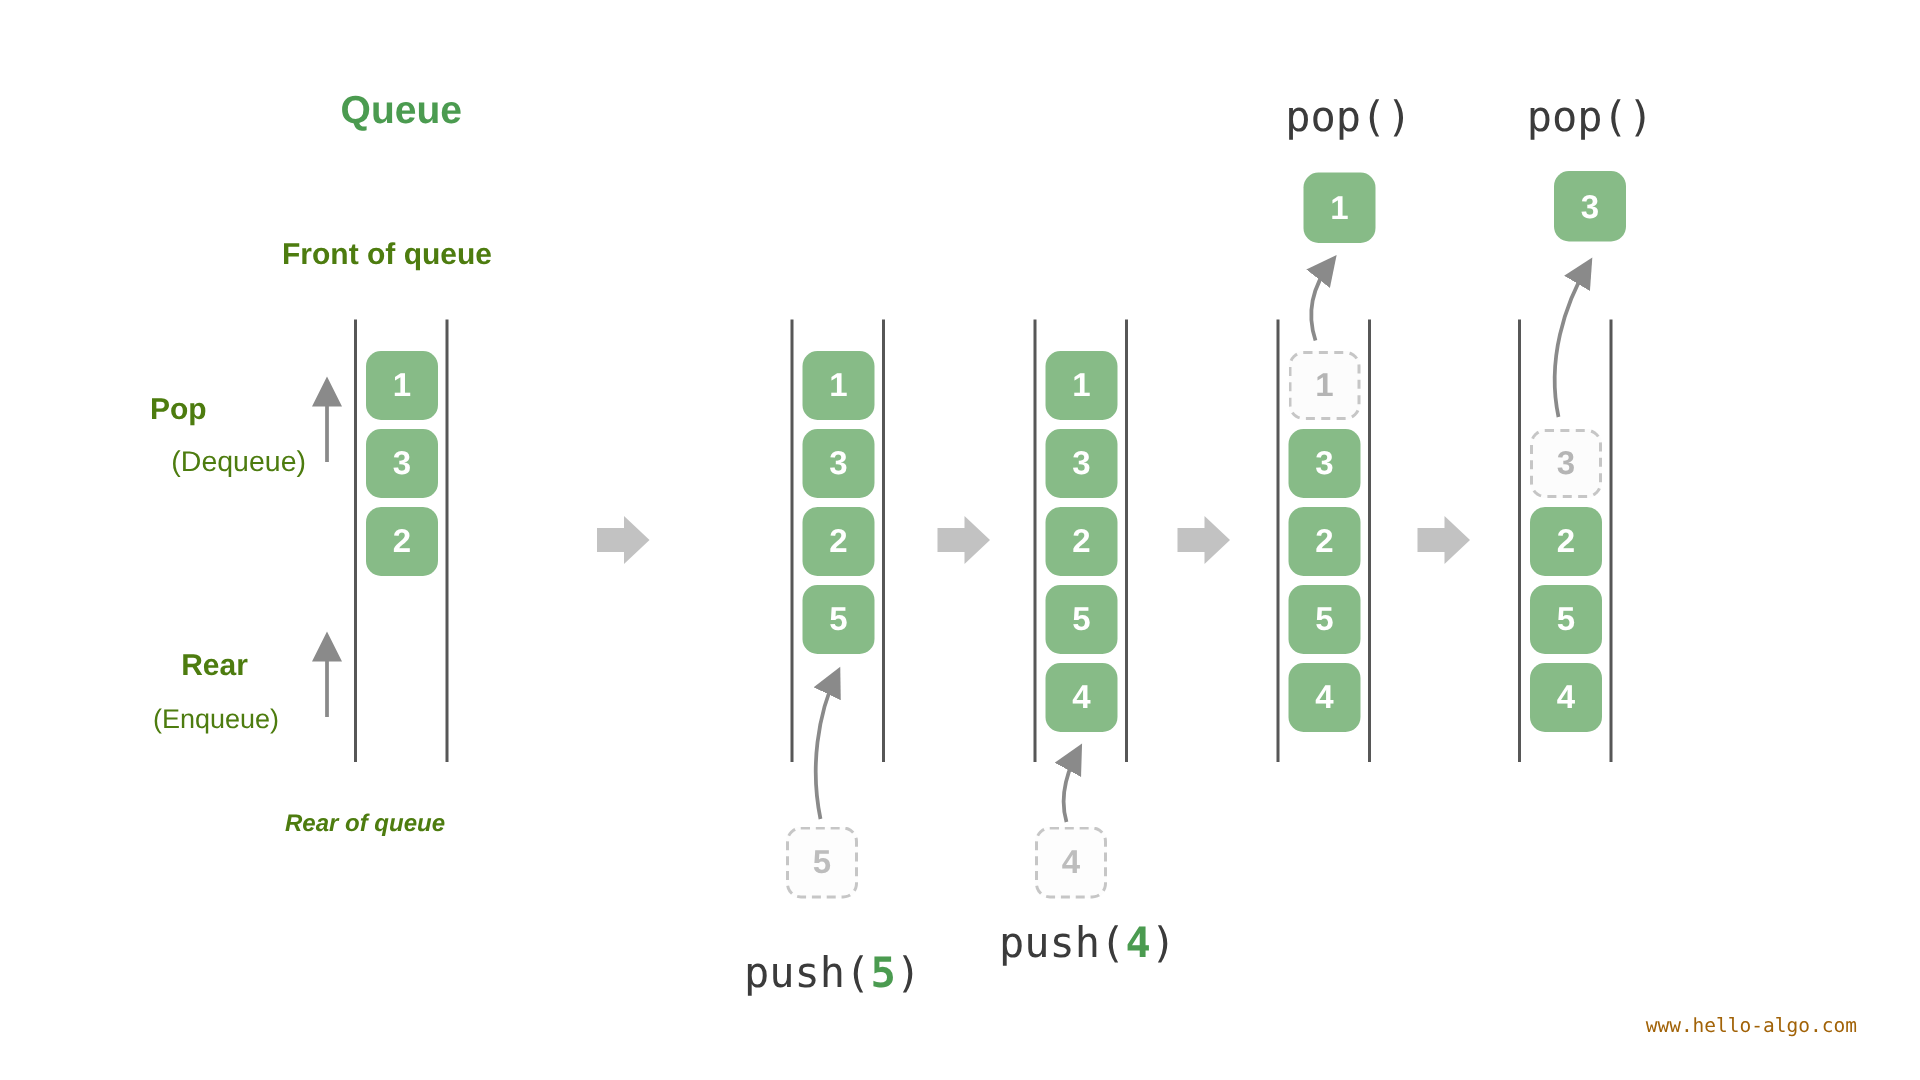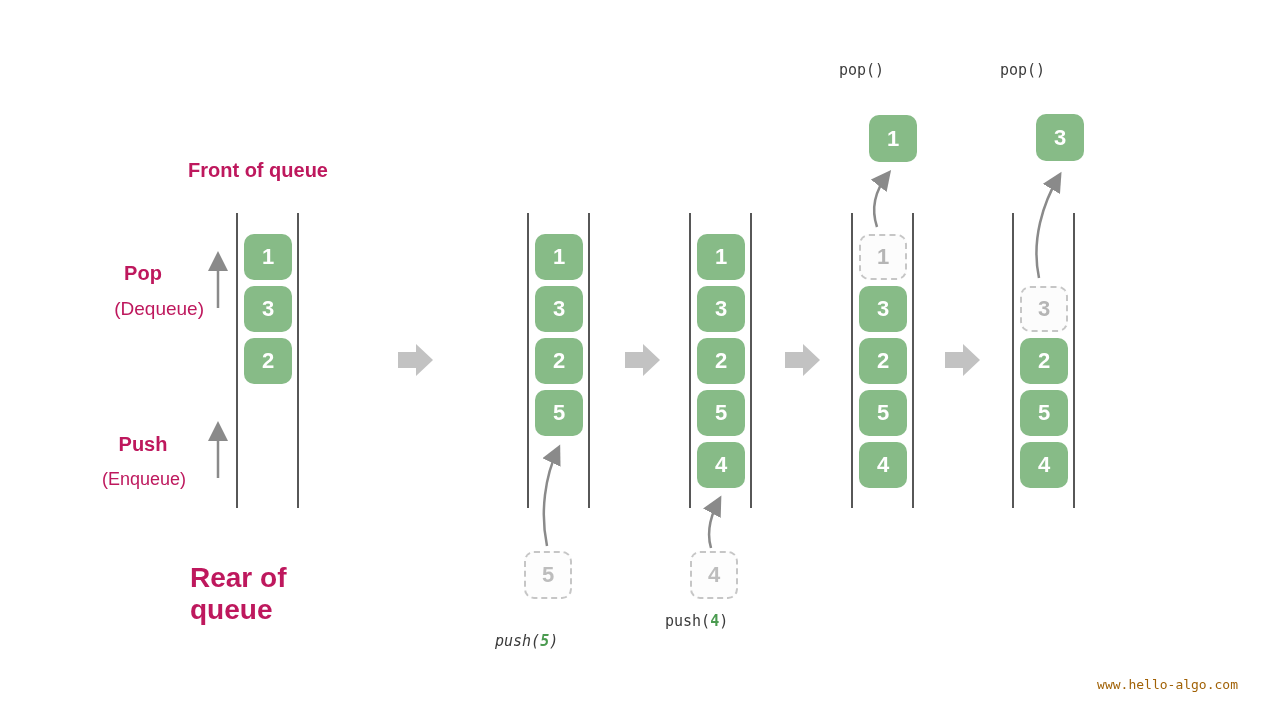--- a/index.html
+++ b/index.html
@@ -5,36 +5,36 @@
   * { margin:0; padding:0; box-sizing:border-box; }
   html,body { background:#ffffff; }
   .canvas {
     position:relative; width:1280px; height:720px; background:#ffffff;
     font-family:"Liberation Sans", sans-serif; overflow:hidden;
   }
   .title {
     position:absolute; left:195px; top:58px; width:145px; text-align:center;
     font-size:26px; font-weight:bold; color:#4B9B50;
   }
-  .lbl { position:absolute; color:#be185d; }
+  .lbl { position:absolute; color:#4d7c0f; }
   .lbl.bold { font-weight:bold; }
   .front-label { left:188px; top:159px; width:160px; font-size:20px; }
-  .rear-label  { left:190px; top:562px; width:160px; font-size:28px; }
-  .pop-label     { left:88px;  top:262px; width:110px; text-align:center; font-size:20px; }
+  .rear-label  { left:190px; top:541px; width:160px; font-size:16px;font-style:italic; }
+  .pop-label     { left:100px;  top:262px; width:110px; font-size:20px; }
   .dequeue-label { left:84px;  top:298px; width:120px; text-align:right; font-size:19px; }
   .push-label    { left:88px;  top:433px; width:110px; text-align:center; font-size:20px; }
   .enqueue-label { left:84px;  top:469px; width:120px; text-align:center; font-size:18px; }
   .op-label {
-    position:absolute; width:120px; font-size:15px;
+    position:absolute; width:120px; text-align:center; font-size:28px;
     color:#3B3B3B; font-family:"DejaVu Sans Mono","Liberation Mono",monospace;
   }
   .op-label .arg { color:#4B9B50; font-weight:bold; }
   .pop-call-4 { left:839px; top:61px; }
   .pop-call-5 { left:1000px; top:61px; }
-  .push-call-2 { left:495px; top:632px;font-style:italic; }
+  .push-call-2 { left:495px; top:632px; }
   .push-call-3 { left:665px; top:612px; }
 
   .qcol { position:absolute; top:213px; width:63px; height:295px; }
   .qcol .wall { position:absolute; top:0; width:2px; height:295px; background:#575757; }
   .qcol .wall.left { left:0; } .qcol .wall.right { right:0; }
   .col-1 { left:236px; } .col-2 { left:527px; } .col-3 { left:689px; }
   .col-4 { left:851px; } .col-5 { left:1012px; }
 
   .qbox {
     position:absolute; left:8px; width:48px; height:46px; border-radius:10px;
@@ -67,25 +67,26 @@
   .watermark {
     position:absolute; right:42px; top:677px; font-size:13px; color:#a16207;
     font-family:"DejaVu Sans Mono","Liberation Mono",monospace;
   }
 </style>
 </head>
 <body>
 
 <div class="canvas">
 
+  <div class="title">Queue</div>
   <div class="lbl bold front-label">Front of queue</div>
   <div class="lbl bold rear-label">Rear of queue</div>
   <div class="lbl bold pop-label">Pop</div>
   <div class="lbl dequeue-label">(Dequeue)</div>
-  <div class="lbl bold push-label">Push</div>
+  <div class="lbl bold push-label">Rear</div>
   <div class="lbl enqueue-label">(Enqueue)</div>
 
   <div class="op-label pop-call-4">pop()</div>
   <div class="op-label pop-call-5">pop()</div>
   <div class="op-label push-call-2"><span>push(</span><span class="arg">5</span><span>)</span></div>
   <div class="op-label push-call-3"><span>push(</span><span class="arg">4</span><span>)</span></div>
 
   <div class="qcol col-1">
     <div class="wall left"></div>
     <div class="wall right"></div>

